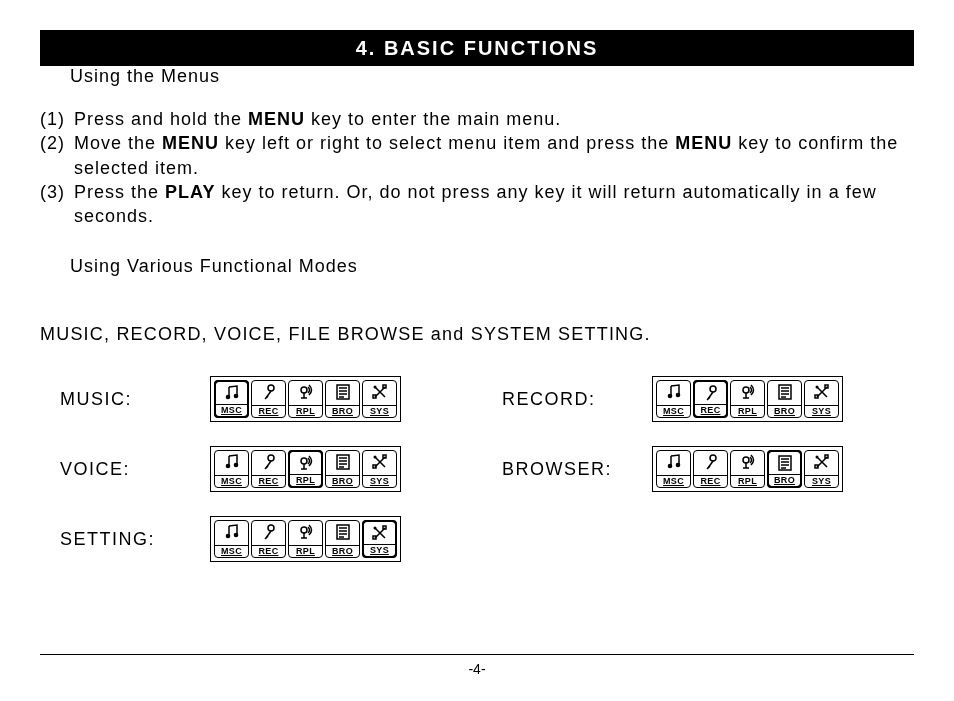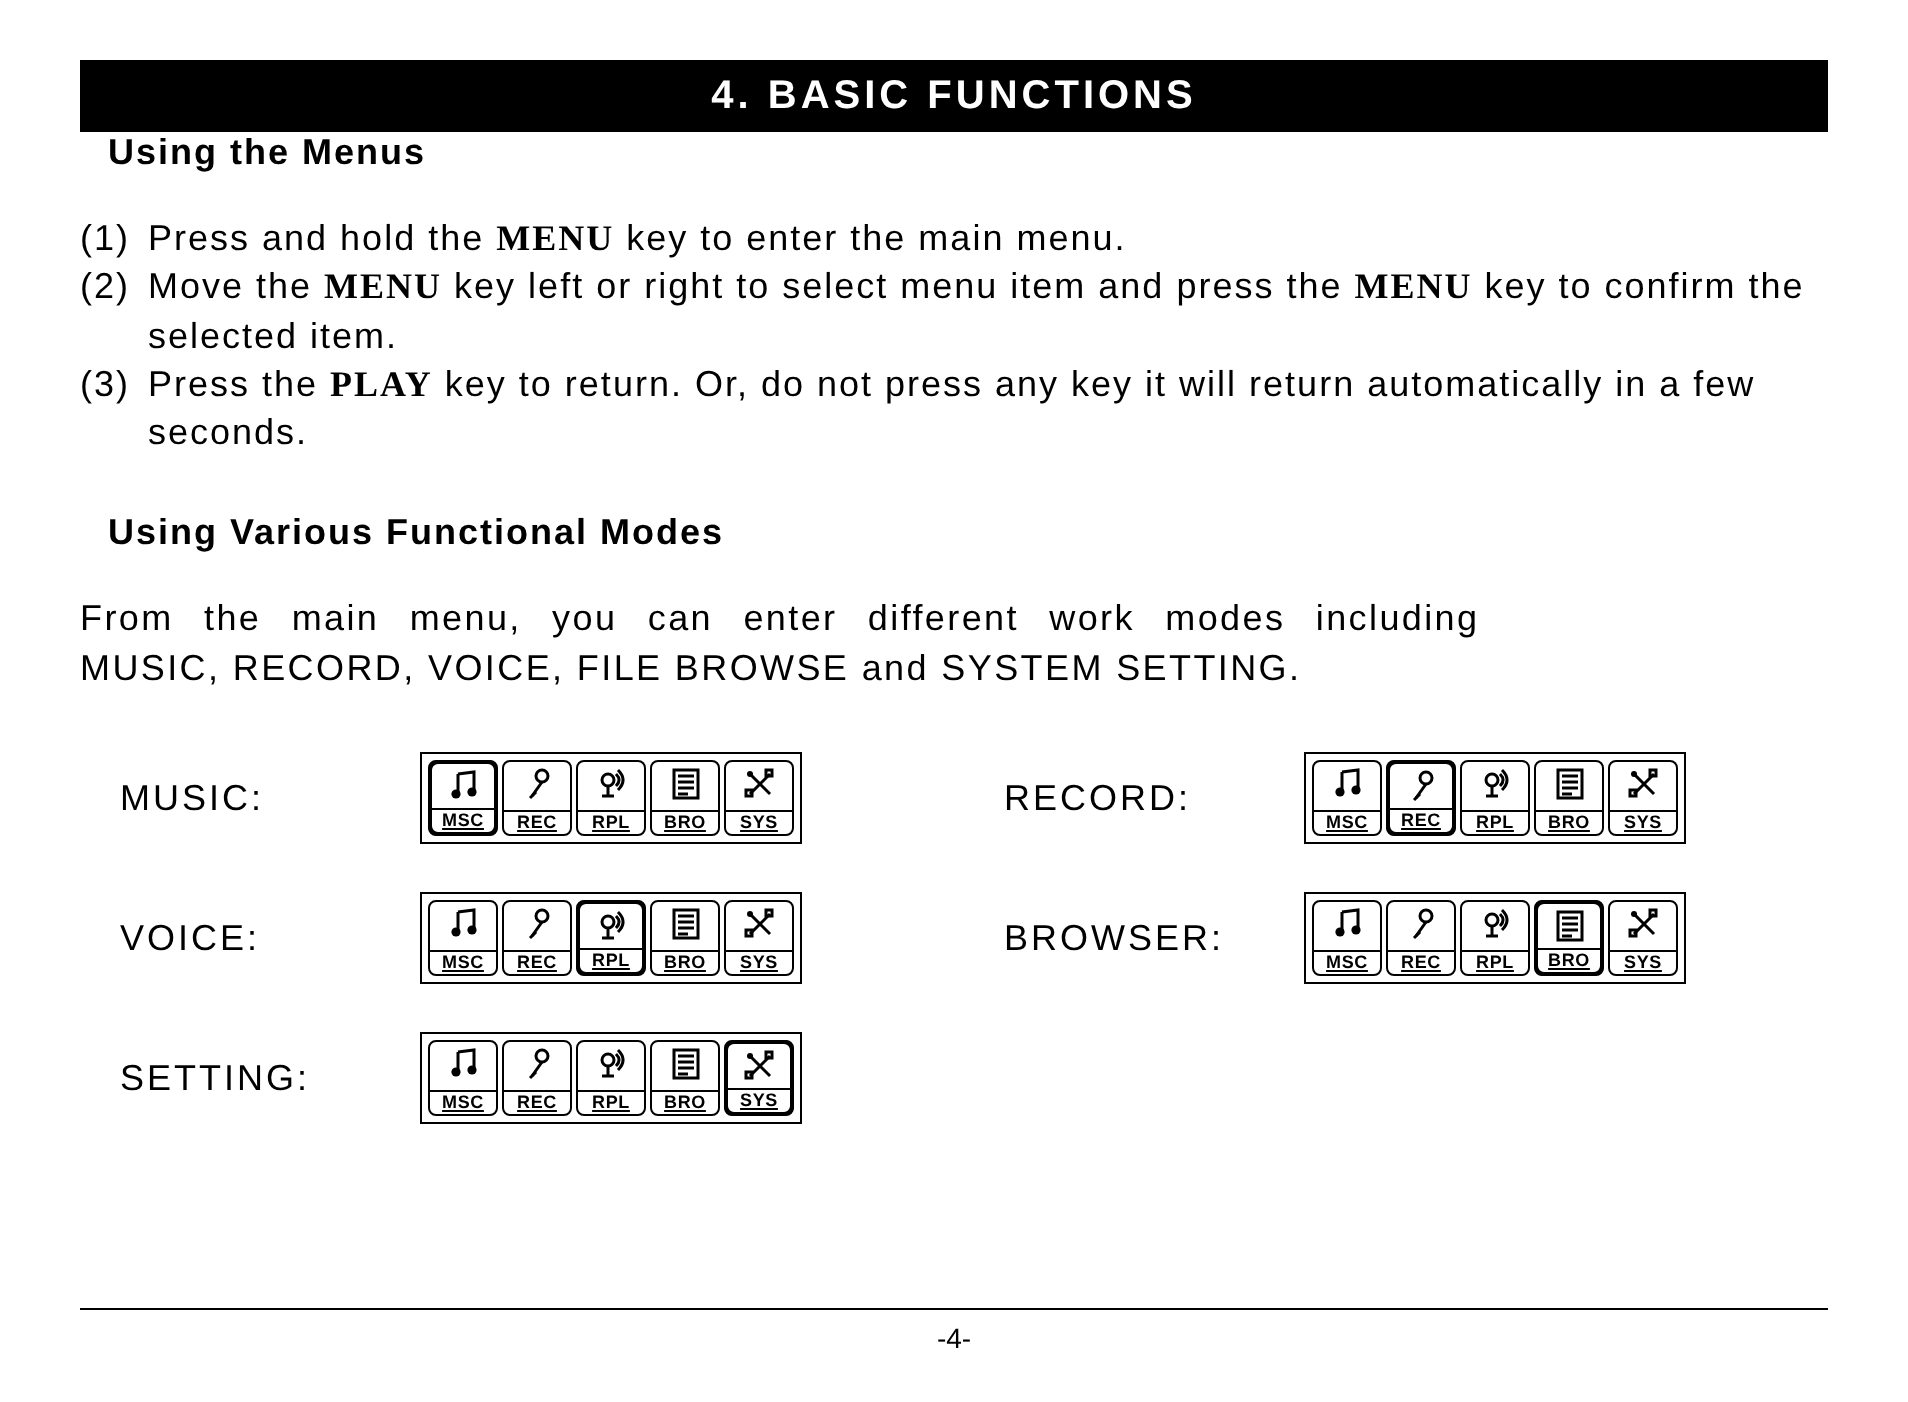--- a/index.html
+++ b/index.html
@@ -21,23 +21,23 @@
     color: #fff;
     height: 36px;
     display: flex;
     align-items: center;
     justify-content: center;
     font-size: 20px;
     font-weight: bold;
     letter-spacing: 2px;
   }
   .subtitle {
-    font-weight: bold;
+    font-weight: normal;
     font-size: 18px;
-    margin-left: 14px;
+    margin-left: 30px;
     letter-spacing: 1px;
     margin-bottom: 20px;
   }
   .instructions {
     font-size: 18px;
     letter-spacing: 1px;
     line-height: 1.35;
     margin-bottom: 28px;
   }
   .instr-row { display: flex; }
@@ -128,21 +128,21 @@
     bottom: 46px;
     border-top: 1.5px solid #000;
   }
   .page-num {
     position: absolute;
     left: 0; right: 0;
     bottom: 24px;
     text-align: center;
     font-size: 14px;
   }
-  b { font-weight: bold; font-family: Liberation Serif, serif; }
+  b { font-weight: bold; }
   svg { display:block; }
 </style>
 </head>
 <body>
 
 <div class="page">
 
   <div class="header-bar">4. BASIC FUNCTIONS</div>
 
   <div class="subtitle">Using the Menus</div>
@@ -158,21 +158,21 @@
       </div>
       <div class="instr-row">
         <div class="instr-num">(3)</div>
         <div class="instr-text">Press the <b>PLAY</b> key to return. Or, do not press any key it will return automatically in a few seconds.</div>
       </div>
     </div>
 
   <div class="subtitle">Using Various Functional Modes</div>
 
   <div class="body-text">
-    <span class="line1">From the main menu, you can enter different work modes including</span><br>
+    <br>
     <span>MUSIC, RECORD, VOICE, FILE BROWSE and SYSTEM SETTING.</span>
   </div>
 
   <div class="modes-grid" id="modes-grid">
       <div class="mode-cell" style="grid-area: 1 / 1;">
         <div class="mode-label">MUSIC:</div>
         <div class="icon-strip">
           <div class="icon-box selected">
             <div class="icon-glyph">
               <svg width="18" height="18" viewBox="0 0 18 18">

